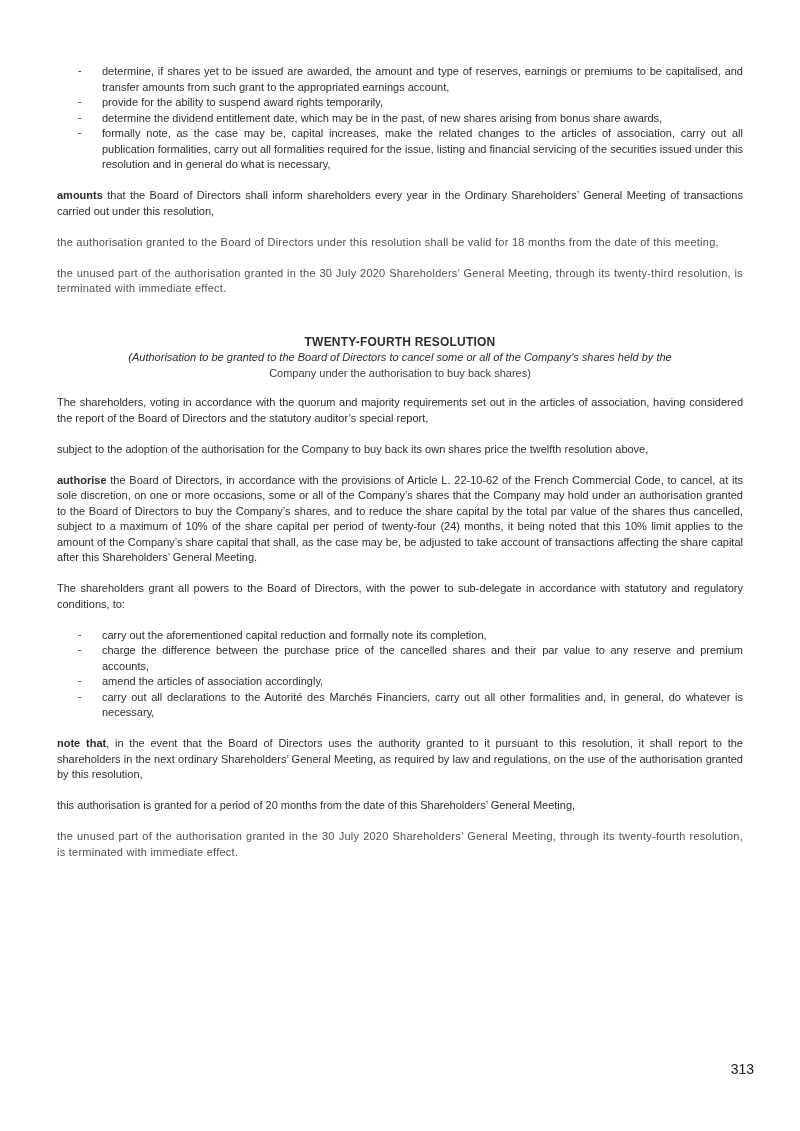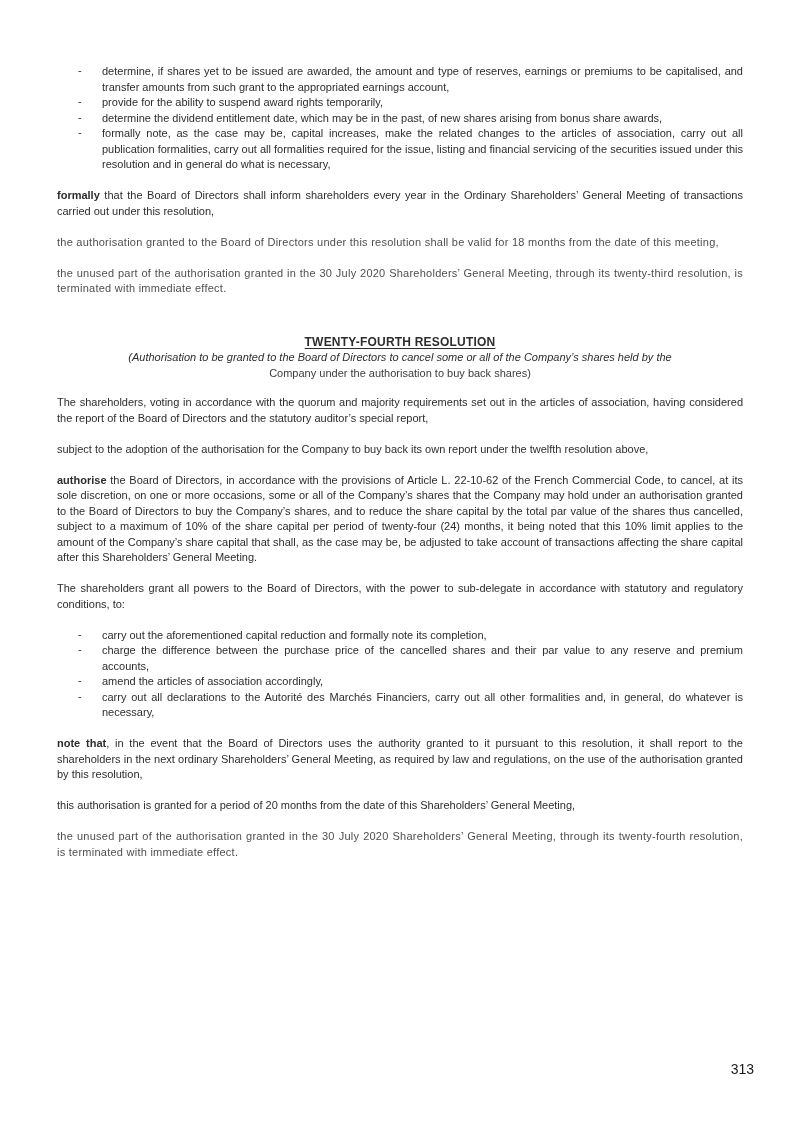--- a/index.html
+++ b/index.html
@@ -54,21 +54,20 @@
   .section-head {
     margin: 38px 0 14px 0;
     text-align: center;
   }
   .section-title {
     font-weight: bold;
     font-size: 12px;
     letter-spacing: 0.2px;
   }
   .section-title .underlined {
-    text-decoration: underline;
     text-underline-offset: 2px;
   }
   .subtitle-line-italic {
     font-style: italic;
   }
   .subtitle-line-regular {
     font-style: normal;
     color: #3c3c3c;
     text-align: center;
   }
@@ -98,35 +97,35 @@
       <li>
         <span class="dash">-</span>
         <span>determine the dividend entitlement date, which may be in the past, of new shares arising from bonus share awards,</span>
       </li>
       <li>
         <span class="dash">-</span>
         <span>formally note, as the case may be, capital increases, make the related changes to the articles of association, carry out all publication formalities, carry out all formalities required for the issue, listing and financial servicing of the securities issued under this resolution and in general do what is necessary,</span>
       </li>
     </ul>
 
-    <p class="para"><strong>formally</strong><span> that the Board of Directors shall inform shareholders every year in the Ordinary Shareholders’ General Meeting of transactions carried out under this resolution,</span></p>
+    <p class="para"><strong>amounts</strong><span> that the Board of Directors shall inform shareholders every year in the Ordinary Shareholders’ General Meeting of transactions carried out under this resolution,</span></p>
 
     <p class="para light">the authorisation granted to the Board of Directors under this resolution shall be valid for 18 months from the date of this meeting,</p>
 
     <p class="para light">the unused part of the authorisation granted in the 30 July 2020 Shareholders’ General Meeting, through its twenty-third resolution, is terminated with immediate effect.</p>
 
     <div class="section-head">
       <div class="section-title"><span class="underlined">TWENTY-FOURTH RESOLUTION</span></div>
       <div class="subtitle-line-italic">(Authorisation to be granted to the Board of Directors to cancel some or all of the Company’s shares held by the</div>
       <div class="subtitle-line-regular">Company under the authorisation to buy back shares)</div>
     </div>
 
     <p class="para">The shareholders, voting in accordance with the quorum and majority requirements set out in the articles of association, having considered the report of the Board of Directors and the statutory auditor’s special report,</p>
 
-    <p class="para">subject to the adoption of the authorisation for the Company to buy back its own report under the twelfth resolution above,</p>
+    <p class="para">subject to the adoption of the authorisation for the Company to buy back its own shares price the twelfth resolution above,</p>
 
     <p class="para"><strong>authorise</strong><span> the Board of Directors, in accordance with the provisions of Article L. 22-10-62 of the French Commercial Code, to cancel, at its sole discretion, on one or more occasions, some or all of the Company’s shares that the Company may hold under an authorisation granted to the Board of Directors to buy the Company’s shares, and to reduce the share capital by the total par value of the shares thus cancelled, subject to a maximum of 10% of the share capital per period of twenty-four (24) months, it being noted that this 10% limit applies to the amount of the Company’s share capital that shall, as the case may be, be adjusted to take account of transactions affecting the share capital after this Shareholders’ General Meeting.</span></p>
 
     <p class="para">The shareholders grant all powers to the Board of Directors, with the power to sub-delegate in accordance with statutory and regulatory conditions, to:</p>
 
     <ul class="bullet-list">
       <li>
         <span class="dash">-</span>
         <span>carry out the aforementioned capital reduction and formally note its completion,</span>
       </li>

